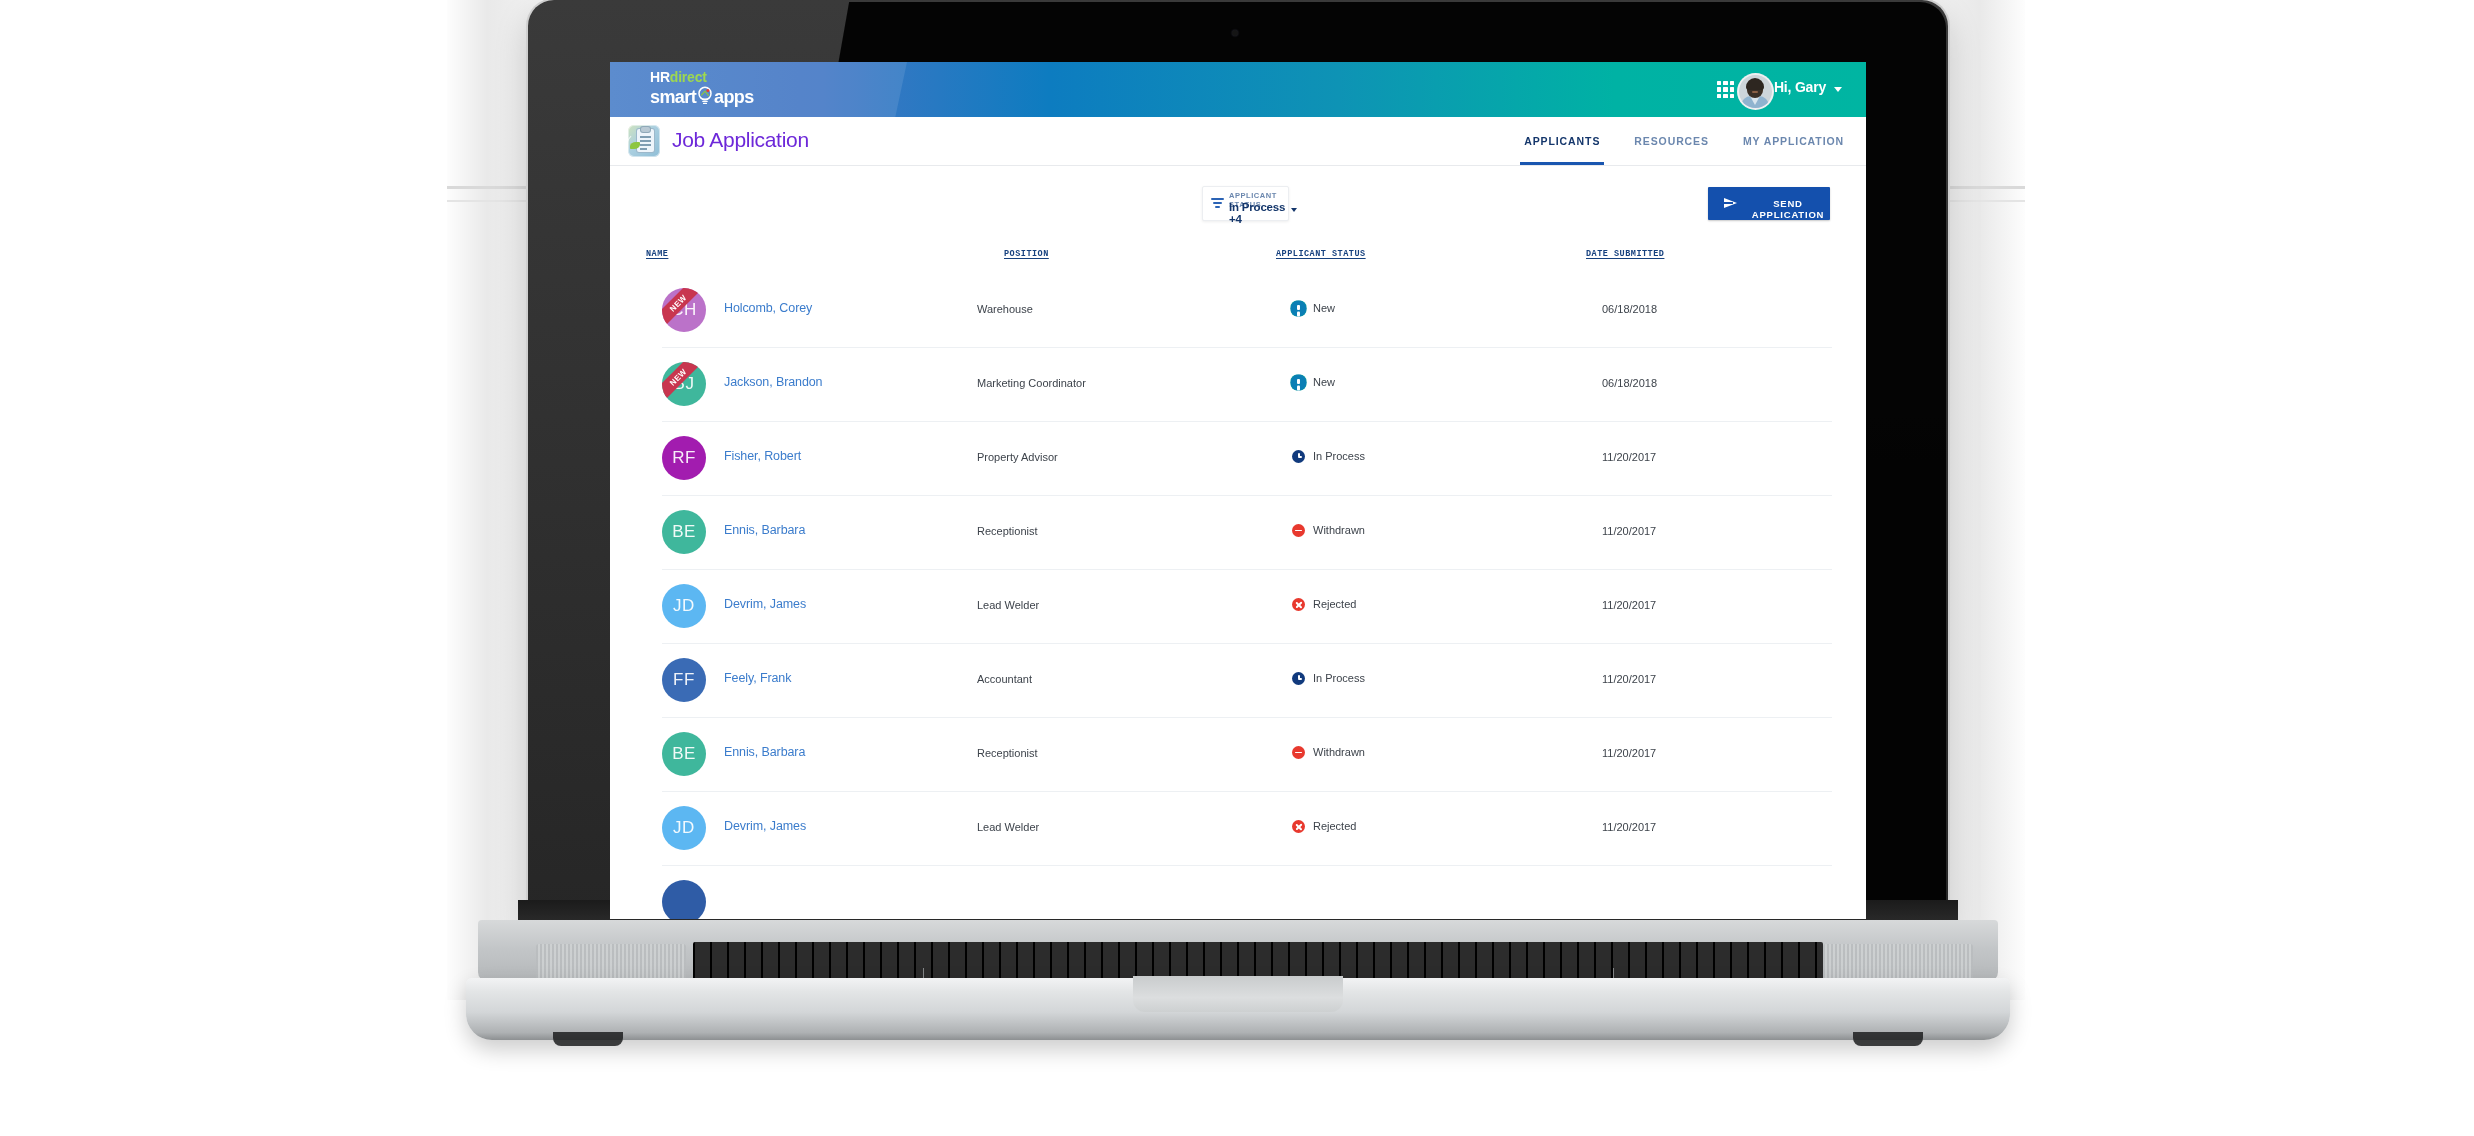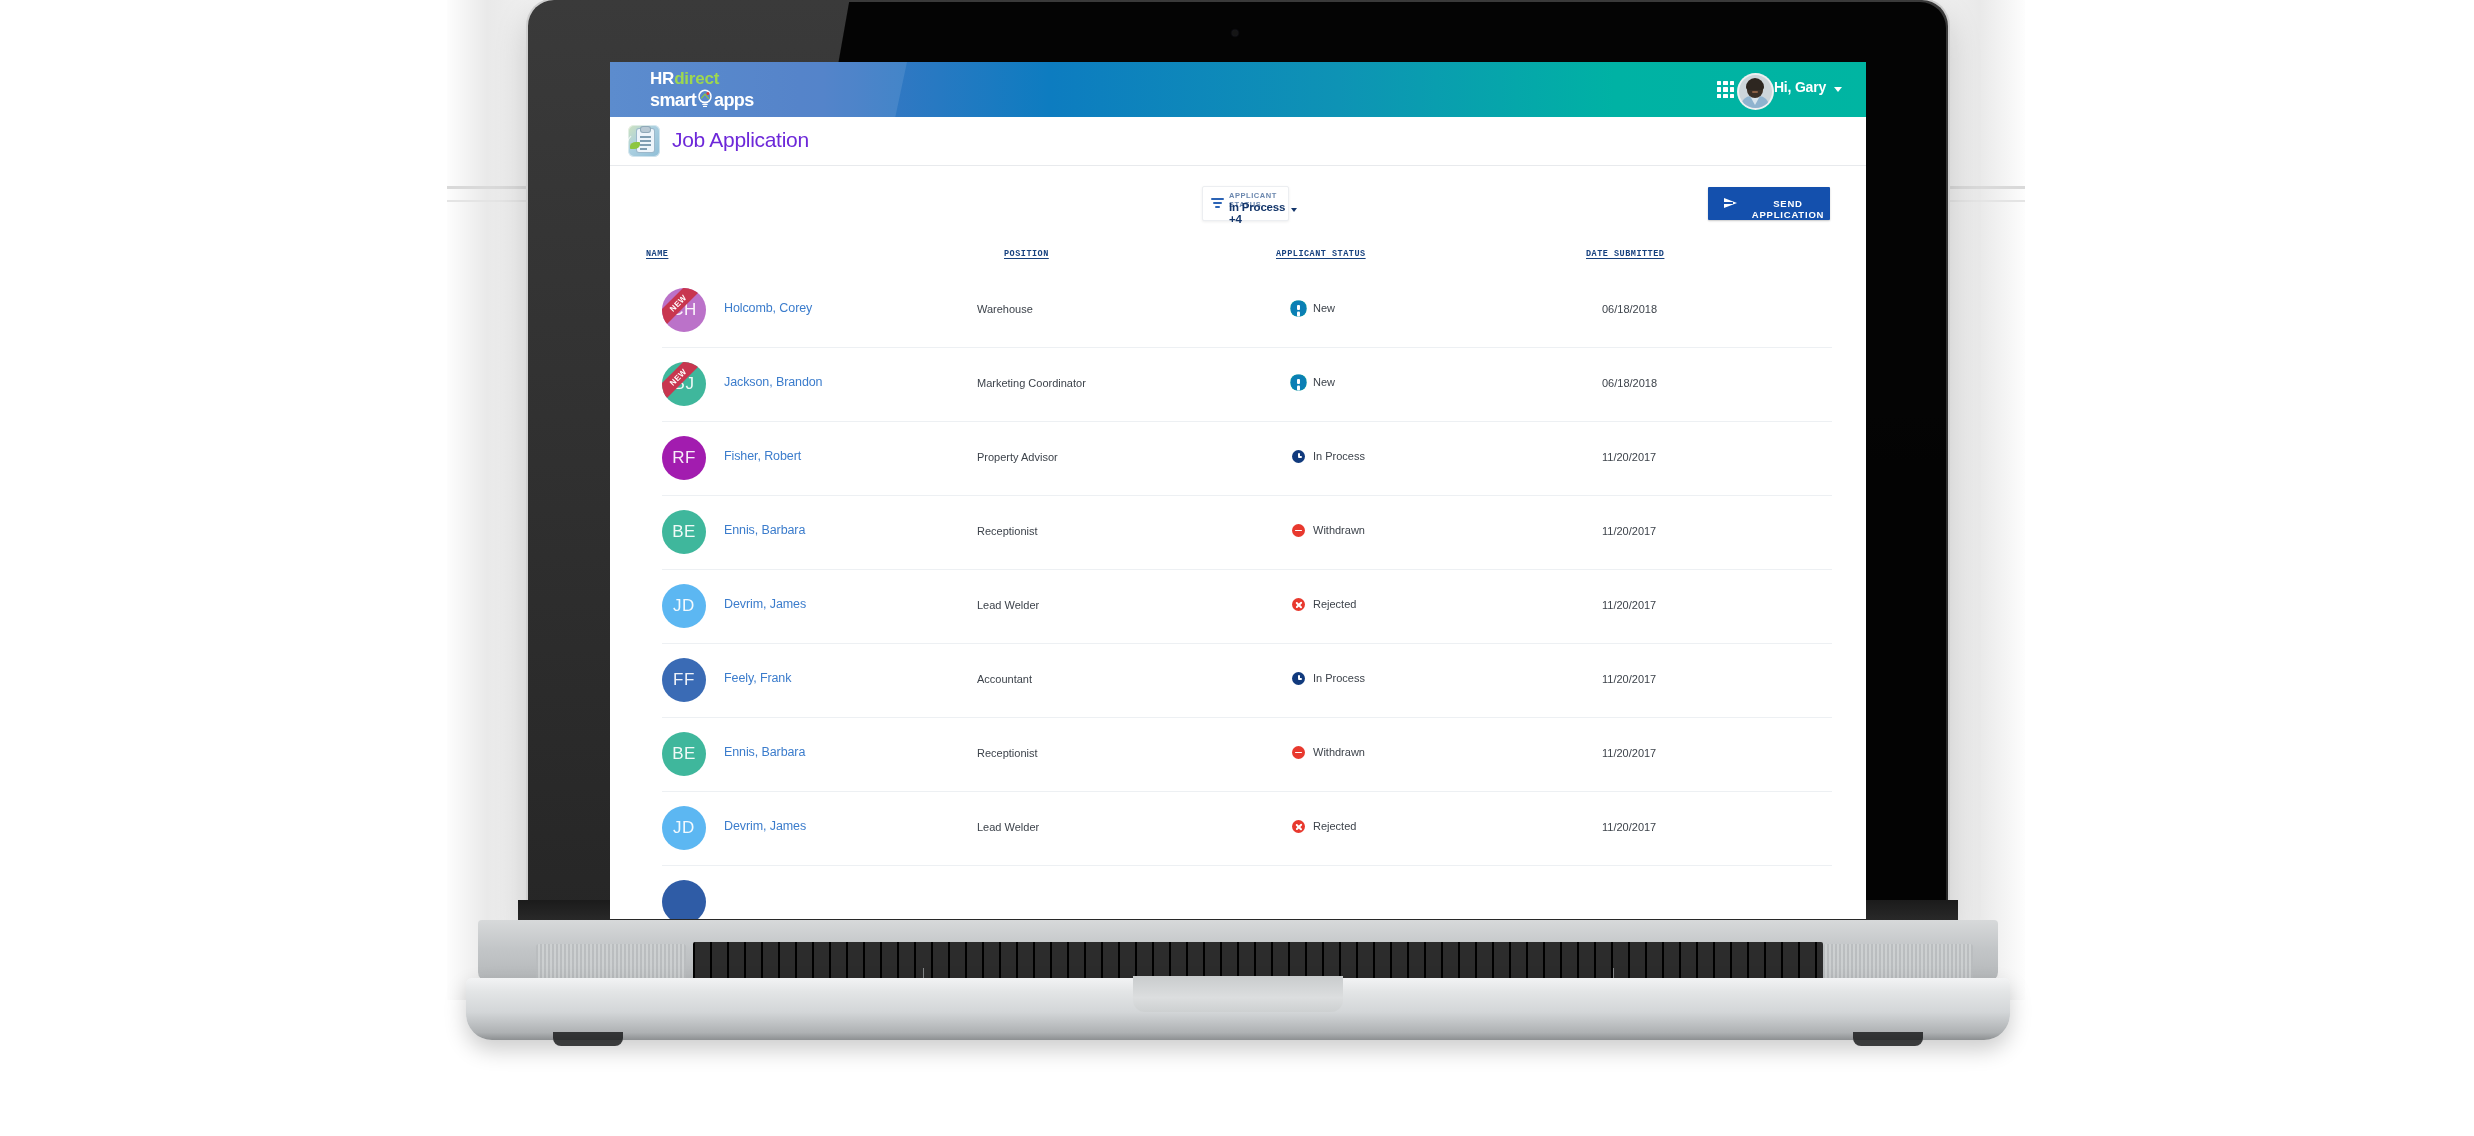--- a/index.html
+++ b/index.html
@@ -89,21 +89,21 @@
   .topbar{
     position:relative;width:1256px;height:55px;
     background:linear-gradient(90deg,#4a7fc9 0%,#4176c4 17%,#0d7cc0 35%,#0e93b5 58%,#00b2a4 80%,#00b5a2 100%);
     overflow:hidden;
   }
   .topbar-sheen{
     position:absolute;left:-60px;top:-12px;width:350px;height:90px;
     background:rgba(255,255,255,.10);transform:skewX(-12deg);
   }
   .brand{position:absolute;left:40px;top:8px;color:#fff;line-height:1;}
-  .brand-top{font-size:17px;font-weight:bold;letter-spacing:-.2px;}
+  .brand-top{font-size:14px;font-weight:bold;letter-spacing:-.2px;}
   .brand-hr{color:#ffffff;}
   .brand-direct{color:#9ed84f;font-weight:bold;}
   .brand-bottom{font-size:18px;font-weight:bold;letter-spacing:-.6px;margin-top:2px;position:relative;}
   .bulb{display:inline-block;width:20px;height:20px;vertical-align:-3px;position:relative;margin:0 -1px;}
 
   .grid-icon{position:absolute;right:132px;top:19px;width:17px;height:17px;
     display:grid;grid-template-columns:repeat(3,1fr);grid-template-rows:repeat(3,1fr);gap:2.2px;}
   .grid-icon i{background:#fff;border-radius:.5px;}
   .user-photo{position:absolute;right:92px;top:11px;width:33px;height:33px;border-radius:50%;
     background:#cdd5da;border:2px solid rgba(255,255,255,.65);overflow:hidden;}
@@ -278,20 +278,25 @@
           <div class="ai-board"></div>
           <div class="ai-clip"></div>
           <div class="ai-ln" style="top:11px"></div>
           <div class="ai-ln" style="top:15px"></div>
           <div class="ai-ln" style="top:19px"></div>
           <div class="ai-ln" style="top:23px;width:7px"></div>
           <div class="ai-leaf"></div>
         </div>
         <div class="page-title">Job Application</div>
 
+        <div class="tabs">
+          <div class="tab active">APPLICANTS</div>
+          <div class="tab">RESOURCES</div>
+          <div class="tab">MY APPLICATION</div>
+        </div>
       </div>
 
       <div class="content">
 
 
         <div class="filterbtn">
           <div class="funnel">
               <i></i>
               <i></i>
               <i></i>

